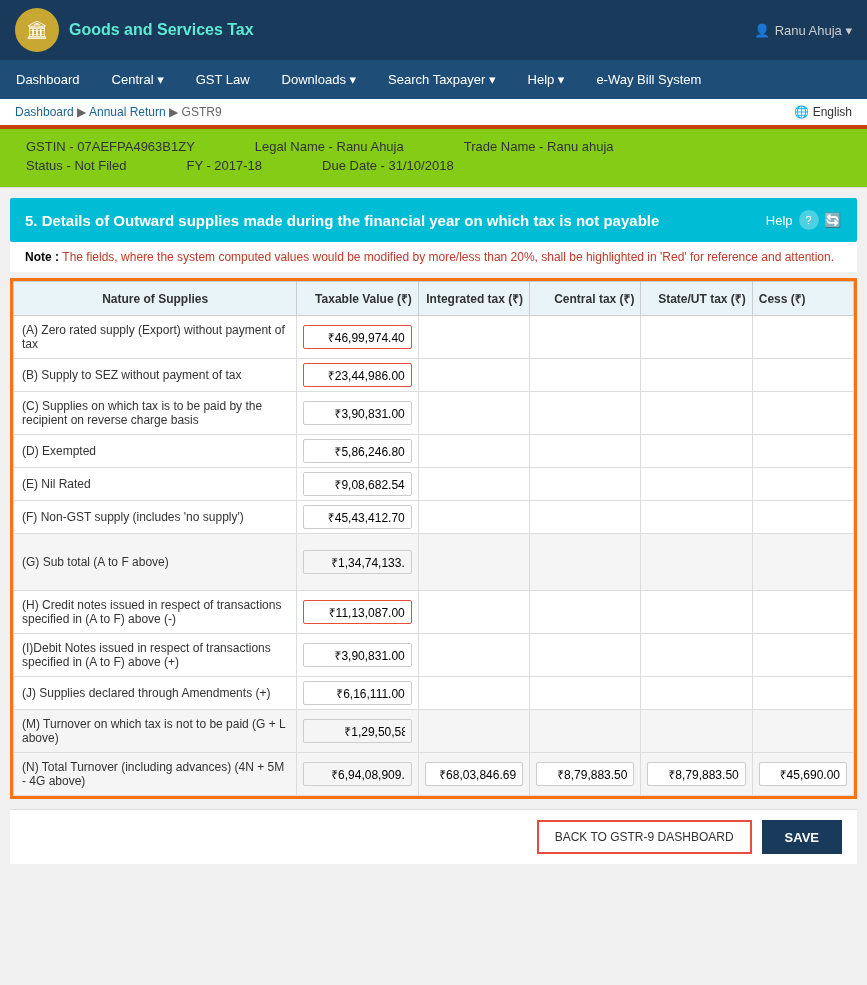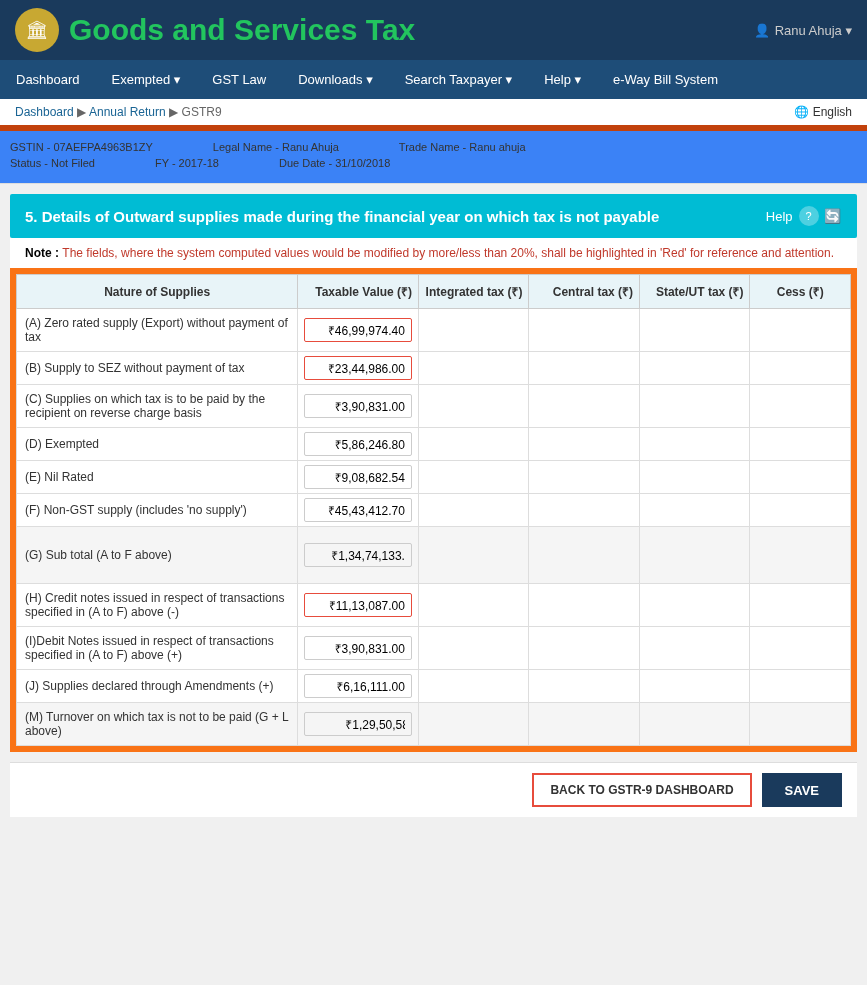--- a/index.html
+++ b/index.html
@@ -23,23 +23,23 @@
       height: 44px;
       background: #c8a832;
       border-radius: 50%;
       display: flex;
       align-items: center;
       justify-content: center;
       color: white;
       font-size: 18px;
     }
     .site-title {
-      font-size: 30px;
+      font-size: 16px;
       font-weight: bold;
-      color: #22c55e;
+      color: #5eead4;
     }
     .user-area {
       margin-left: auto;
       font-size: 13px;
       color: #ccc;
     }
 
     
     .nav-bar {
       background: #1e4d78;
@@ -57,38 +57,38 @@
       white-space: nowrap;
     }
 
     
     .breadcrumb-bar {
       background: white;
       padding: 6px 15px;
       display: flex;
       justify-content: space-between;
       align-items: flex-start;
-      border-bottom: 6px solid #c2410c;
+      border-bottom: 4px solid #c2410c;
     }
     .breadcrumb {
       font-size: 12px;
       color: #1a6494;
     }
     .breadcrumb span { color: #666; }
     .lang-selector {
       font-size: 12px;
       color: #333;
     }
 
     
     .info-bar {
-      background: #3b82f6;
-      padding: 10px 10px;
+      background: #84cc16;
+      padding: 10px 26px;
       border-bottom: 1px solid #ddd;
-      font-size: 11px;
+      font-size: 13px;
     }
     .info-row {
       display: flex;
       gap: 60px;
       margin-bottom: 4px;
     }
     .info-row span { color: #333; }
 
     
     .section-header {
@@ -133,23 +133,23 @@
       background: white;
       padding: 8px 15px;
       margin: 0 10px;
       font-size: 12px;
     }
     .note-bar .note-label { font-weight: bold; }
     .note-bar .note-text { color: #c0392b; }
 
     
     .table-container {
-      margin: 0 10px 10px;
-      background: white;
-      border: 6px solid #f97316;
+      margin: 6px 10px 10px;
+      background: white;
+      border: 3px solid #f97316;
     }
     table {
       width: 100%;
       border-collapse: collapse;
     }
     th {
       background: #e8f4f8;
       border: 1px solid #ccc;
       padding: 8px 6px;
       text-align: center;
@@ -162,21 +162,21 @@
       padding: 7px 8px;
       font-size: 12px;
       color: #333;
       vertical-align: middle;
     }
     .col-nature { width: 280px; }
     .col-taxable { width: 120px; text-align: right; }
     .col-integrated { width: 110px; text-align: right; }
     .col-central { width: 110px; text-align: right; }
     .col-state { width: 110px; text-align: right; }
-    .col-cess { width: 100px; text-align: center; }
+    .col-cess { width: 100px; text-align: left; }
 
     .input-cell {
       border: 1px solid #e74c3c;
       border-radius: 2px;
       padding: 4px 6px;
       width: 100%;
       text-align: right;
       font-size: 12px;
       background: white;
       outline: none;
@@ -203,21 +203,21 @@
       margin: 0 10px 10px;
       border-top: 1px solid #ddd;
     }
     .btn-back {
       border: 2px solid #e74c3c;
       background: white;
       color: #333;
       padding: 8px 16px;
       font-size: 12px;
       cursor: pointer;
-      font-weight: bold;
+      font-weight: normal;
     }
     .btn-save {
       background: #1a3a5c;
       color: white;
       border: 1px solid #1a3a5c;
       padding: 8px 22px;
       font-size: 13px;
       font-weight: bold;
       cursor: pointer;
     }
@@ -234,21 +234,21 @@
     <div class="logo-circle">🏛</div>
     <span class="site-title">Goods and Services Tax</span>
   </div>
   <div class="user-area">
     👤 <span>Ranu Ahuja</span> ▾
   </div>
 </div>
 
 <div class="nav-bar">
   <div class="nav-item">Dashboard</div>
-  <div class="nav-item">Exempted ▾</div>
+  <div class="nav-item">Central ▾</div>
   <div class="nav-item">GST Law</div>
   <div class="nav-item">Downloads ▾</div>
   <div class="nav-item">Search Taxpayer ▾</div>
   <div class="nav-item">Help ▾</div>
   <div class="nav-item">e-Way Bill System</div>
 </div>
 
 <div class="breadcrumb-bar">
   <div class="breadcrumb">
     <a href="#" style="color:#1a6494;text-decoration:none;">Dashboard</a>
@@ -384,20 +384,28 @@
             <td style="padding: 4px 6px;"></td>
           </tr>
           <tr class="subtotal-row">
             <td>(M) Turnover on which tax is not to be paid (G + L above)</td>
             <td style="padding: 4px 6px;"><input type="text" class="input-cell-normal" readonly="" value="₹1,29,50,580." style="background: rgb(245, 245, 245); padding-left: 40px;"></td>
             <td style="padding: 4px 6px;"></td>
             <td style="padding: 4px 6px;"></td>
             <td style="padding: 4px 6px;"></td>
             <td style="padding: 4px 6px;"></td>
           </tr>
+          <tr class="subtotal-row">
+            <td>(N) Total Turnover (including advances) (4N + 5M - 4G above)</td>
+            <td style="padding: 4px 6px;"><input type="text" class="input-cell-normal" readonly="" value="₹6,94,08,909." style="background: rgb(245, 245, 245);"></td>
+            <td style="padding: 4px 6px;"><input type="text" class="input-cell-normal" value="₹68,03,846.69" style=""></td>
+            <td style="padding: 4px 6px;"><input type="text" class="input-cell-normal" value="₹8,79,883.50" style=""></td>
+            <td style="padding: 4px 6px;"><input type="text" class="input-cell-normal" value="₹8,79,883.50" style=""></td>
+            <td style="padding: 4px 6px;"><input type="text" class="input-cell-normal" value="₹45,690.00" style=""></td>
+          </tr>
         </tbody>
     </table>
   </div>
 
   <div class="footer-buttons">
     <button class="btn-back">BACK TO GSTR-9 DASHBOARD</button>
     <button class="btn-save">SAVE</button>
   </div>
 
 </div>

